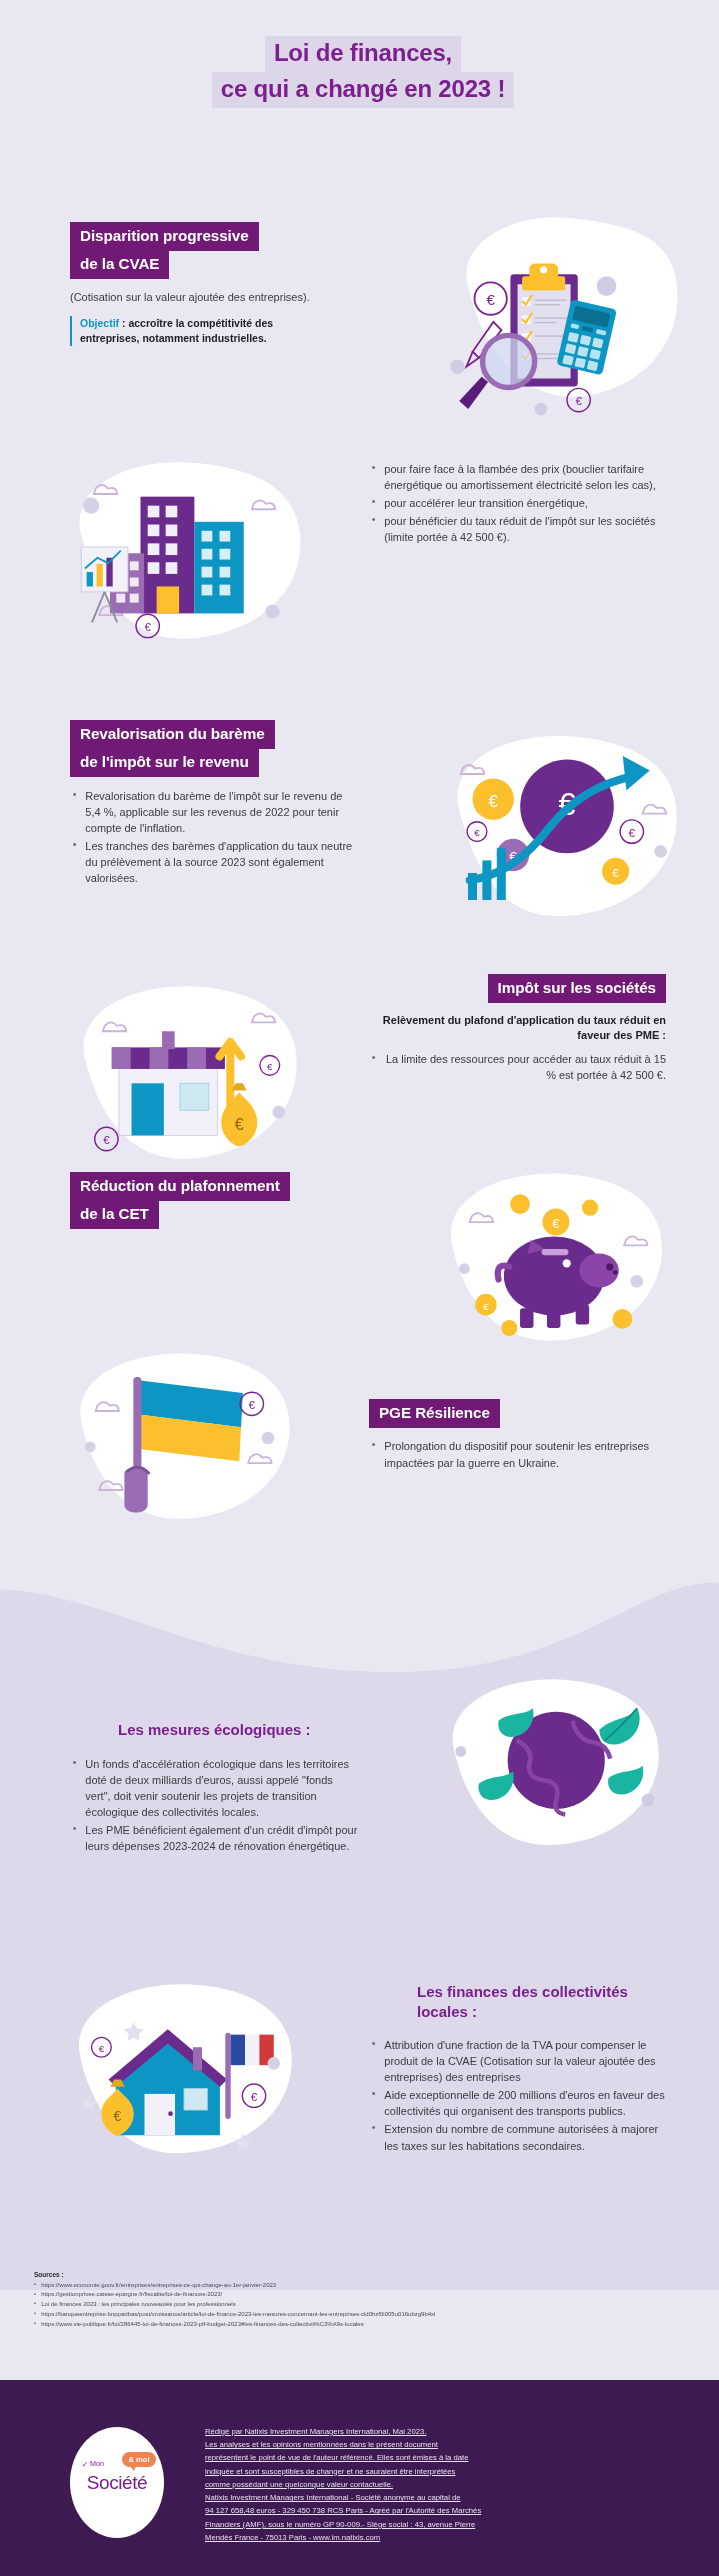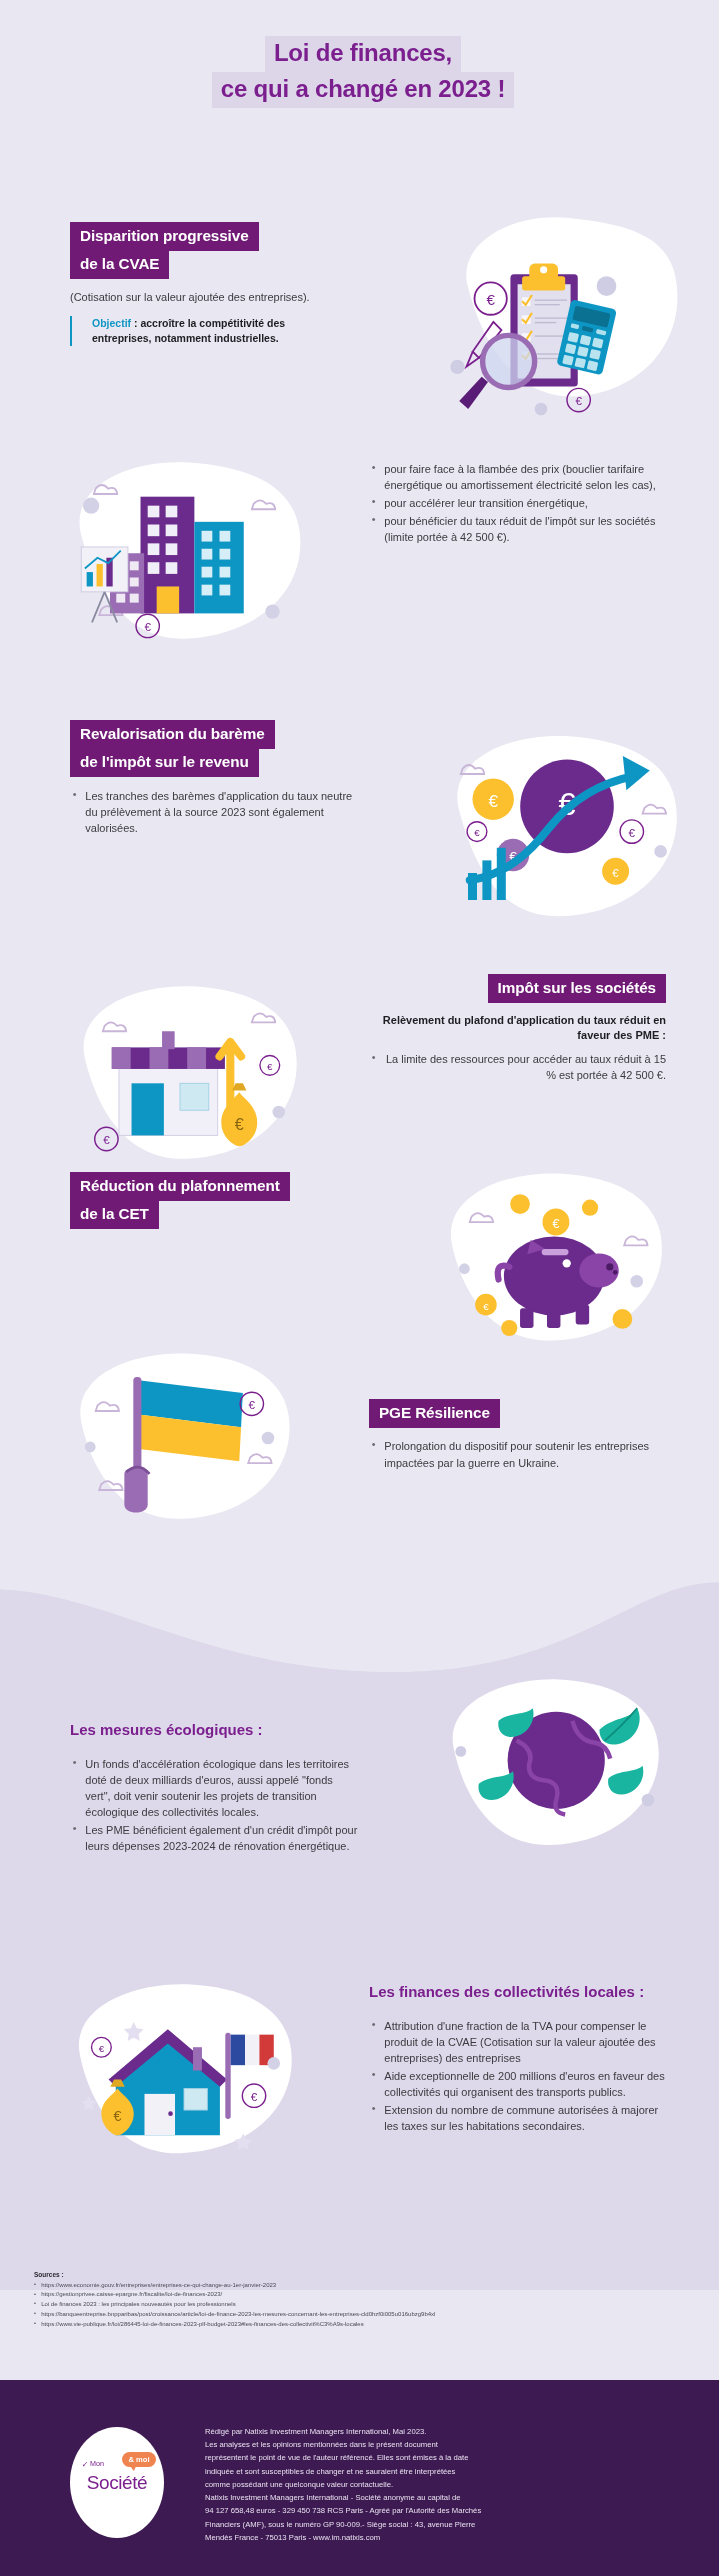--- a/index.html
+++ b/index.html
@@ -67,21 +67,21 @@
   .body-text {
     font-size: 11px;
     color: #3b3b3f;
     line-height: 1.47;
     margin-top: 10px;
   }
 
   .objectif {
     margin-top: 10.8px;
     border-left: 2.7px solid #0d96c4;
-    padding-left: 20px;
+    padding-left: 8px;
     font-size: 10.5px;
     font-weight: bold;
     color: #1d1d22;
     line-height: 1.45;
   }
   .objectif .obj-key { color: #0d96c4; }
 
   ul.bullets { list-style: none; margin-top: 10.8px; }
   ul.bullets li {
     position: relative;
@@ -104,20 +104,21 @@
     font-weight: bold;
     color: #1d1d22;
     line-height: 1.42;
   }
 
   .purple-head {
     font-size: 15px;
     font-weight: bold;
     color: #7b1f8e;
     line-height: 1.3;
+    margin-left: 48px;
   }
 
   
   .illus { position: absolute; }
 
   
   .sources {
     position: absolute; left: 34px; top: 2271px; width: 666px;
   }
   .sources-title {
@@ -166,21 +167,21 @@
   }
   .logo-bubble::after {
     content: ""; position: absolute; left: 8px; bottom: -3.6px;
     border-left: 4.5px solid transparent;
     border-right: 2.7px solid transparent;
     border-top: 5.4px solid #ef8450;
   }
 
   .footer-text {
     position: absolute; left: 205px; top: 2425px; width: 459px;
-    font-size: 7.7px; color: #e9e2f0; line-height: 1.72;
+    font-size: 7.7px; color: #e9e2f0; line-height: 1.72; text-decoration: underline;
   }
 </style>
 </head>
 <body>
 
 <div class="bg-top"></div>
 <div class="bg-lavender"></div>
 <div class="bg-wave">
   <svg width="720" height="117" viewBox="0 0 800 130" preserveAspectRatio="none">
     <path d="M0,0 L800,0 L800,18 C700,18 640,120 430,118 C230,116 120,30 0,26 Z" fill="#e8e7f2"></path>
@@ -360,20 +361,21 @@
     <circle cx="264" cy="146" r="7" fill="#d3d1e5"></circle>
   </svg>
 </div>
 
 <div class="block" style="left:70px; top:720px; width:288px;">
   <div class="head-stack">
     <span class="head-line">Revalorisation du barème</span><br>
     <span class="head-line">de l'impôt sur le revenu</span>
   </div>
   <ul class="bullets">
+    <li>Revalorisation du barème de l'impôt sur le revenu de 5,4 %, applicable sur les revenus de 2022 pour tenir compte de l'inflation.</li>
     <li>Les tranches des barèmes d'application du taux neutre du prélèvement à la source 2023 sont également valorisées.</li>
   </ul>
 </div>
 
 <div class="illus" style="left:54px; top:972px; width:270px; height:202px;">
   <svg viewBox="0 0 300 225" width="270" height="202">
     <path d="M34,96 C22,44 86,14 152,16 C220,19 270,44 270,102 C270,162 218,206 146,208 C76,210 46,146 34,96 Z" fill="#ffffff"></path>
     <rect x="72" y="104" width="110" height="78" fill="#f1eff8" stroke="#cfcbe2"></rect>
     <rect x="64" y="84" width="126" height="24" fill="#6b2b8c"></rect>
     <g fill="#9a6cb4">

